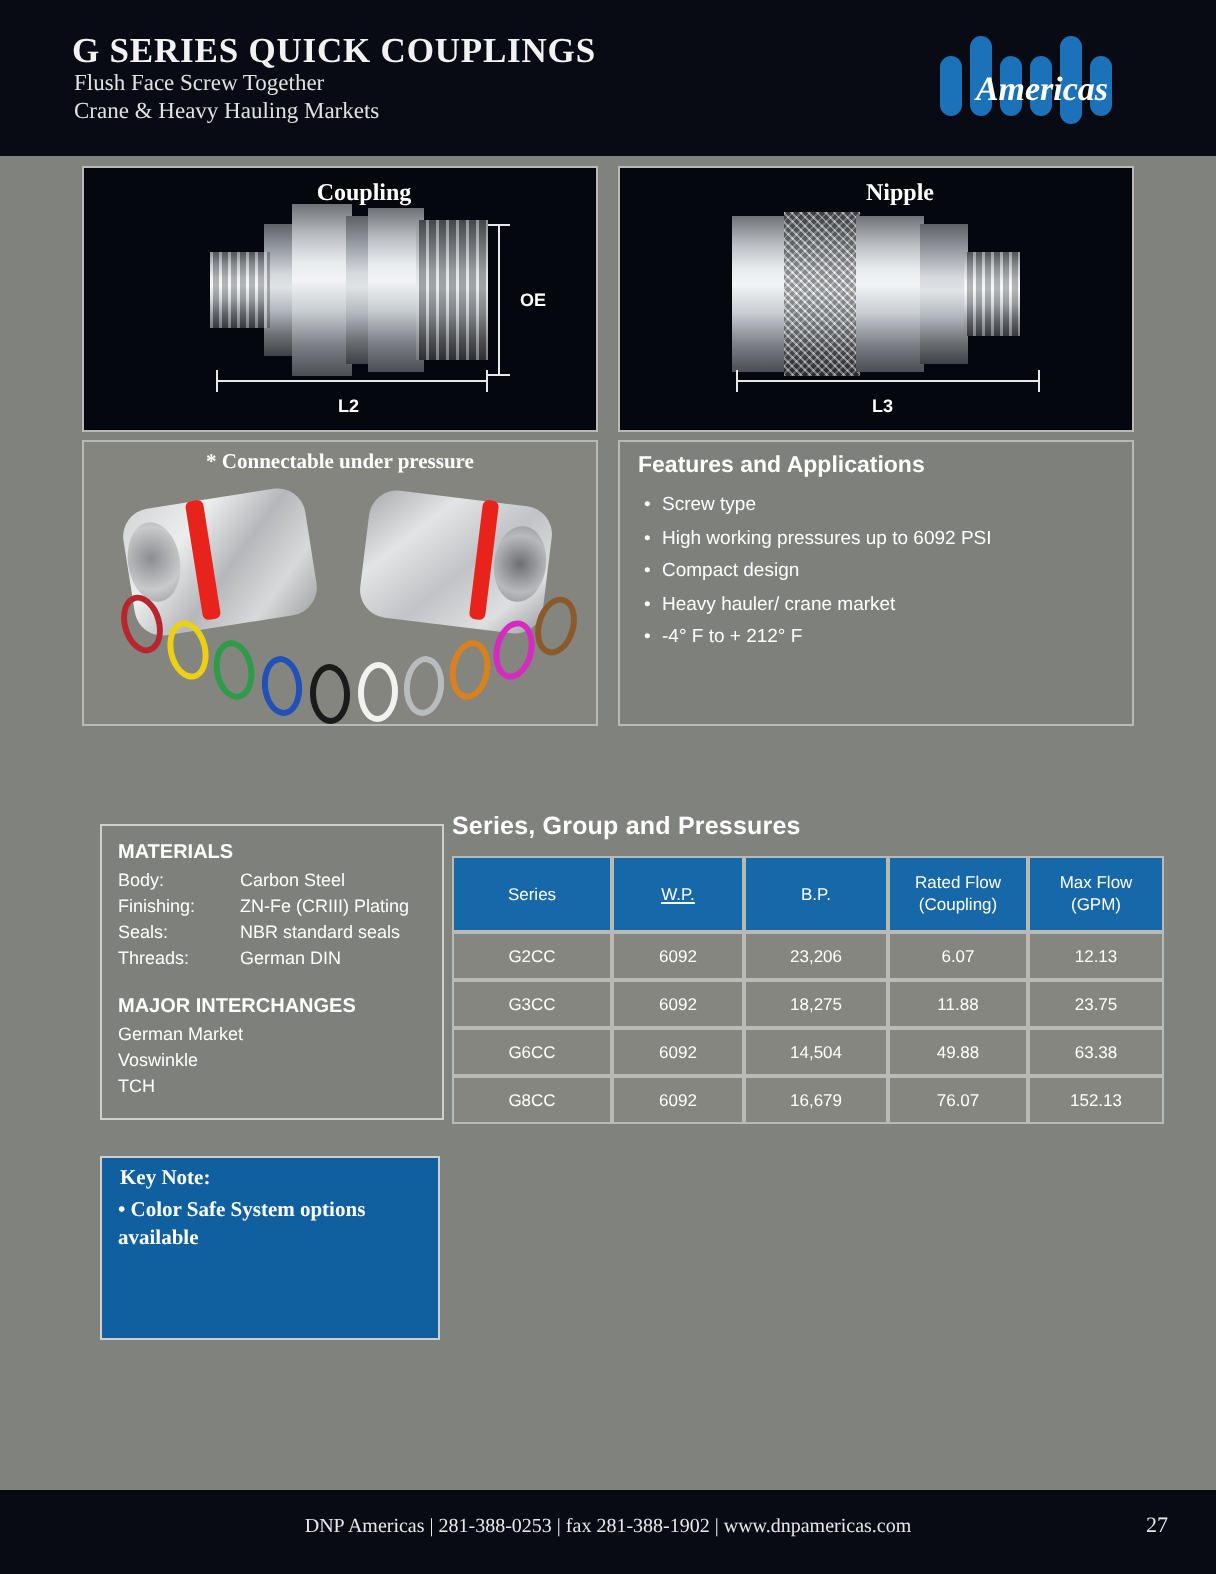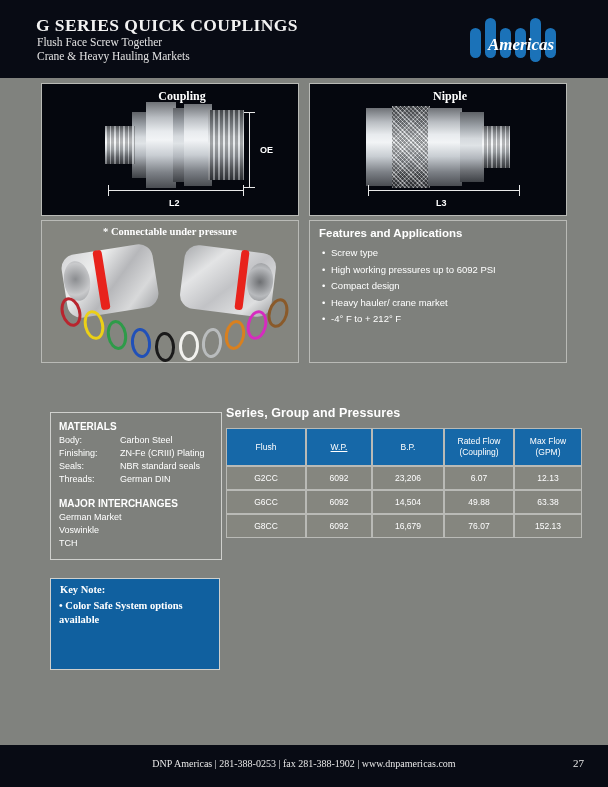--- a/index.html
+++ b/index.html
@@ -303,36 +303,43 @@
     <div class="mat-plain" style="top:99px;">German Market</div>
     <div class="mat-plain" style="top:112px;">Voswinkle</div>
     <div class="mat-plain" style="top:125px;">TCH</div>
   </div>
 
   <div id="table-section">
     <div class="tbl-title">Series, Group and Pressures</div>
     <table class="sgp">
       <thead>
         <tr>
-          <th class="col-series"><span>Flush</span></th>
+          <th class="col-series"><span>Series</span></th>
           <th class="col-wp"><span>W.P.</span></th>
           <th class="col-bp"><span>B.P.</span></th>
           <th class="col-rf"><span>Rated Flow</span><br><span>(Coupling)</span></th>
           <th class="col-mf"><span>Max Flow</span><br><span>(GPM)</span></th>
         </tr>
       </thead>
       <tbody>
         <tr>
           <td>G2CC</td>
           <td>6092</td>
           <td>23,206</td>
           <td>6.07</td>
           <td>12.13</td>
         </tr>
         <tr>
+          <td>G3CC</td>
+          <td>6092</td>
+          <td>18,275</td>
+          <td>11.88</td>
+          <td>23.75</td>
+        </tr>
+        <tr>
           <td>G6CC</td>
           <td>6092</td>
           <td>14,504</td>
           <td>49.88</td>
           <td>63.38</td>
         </tr>
         <tr>
           <td>G8CC</td>
           <td>6092</td>
           <td>16,679</td>

